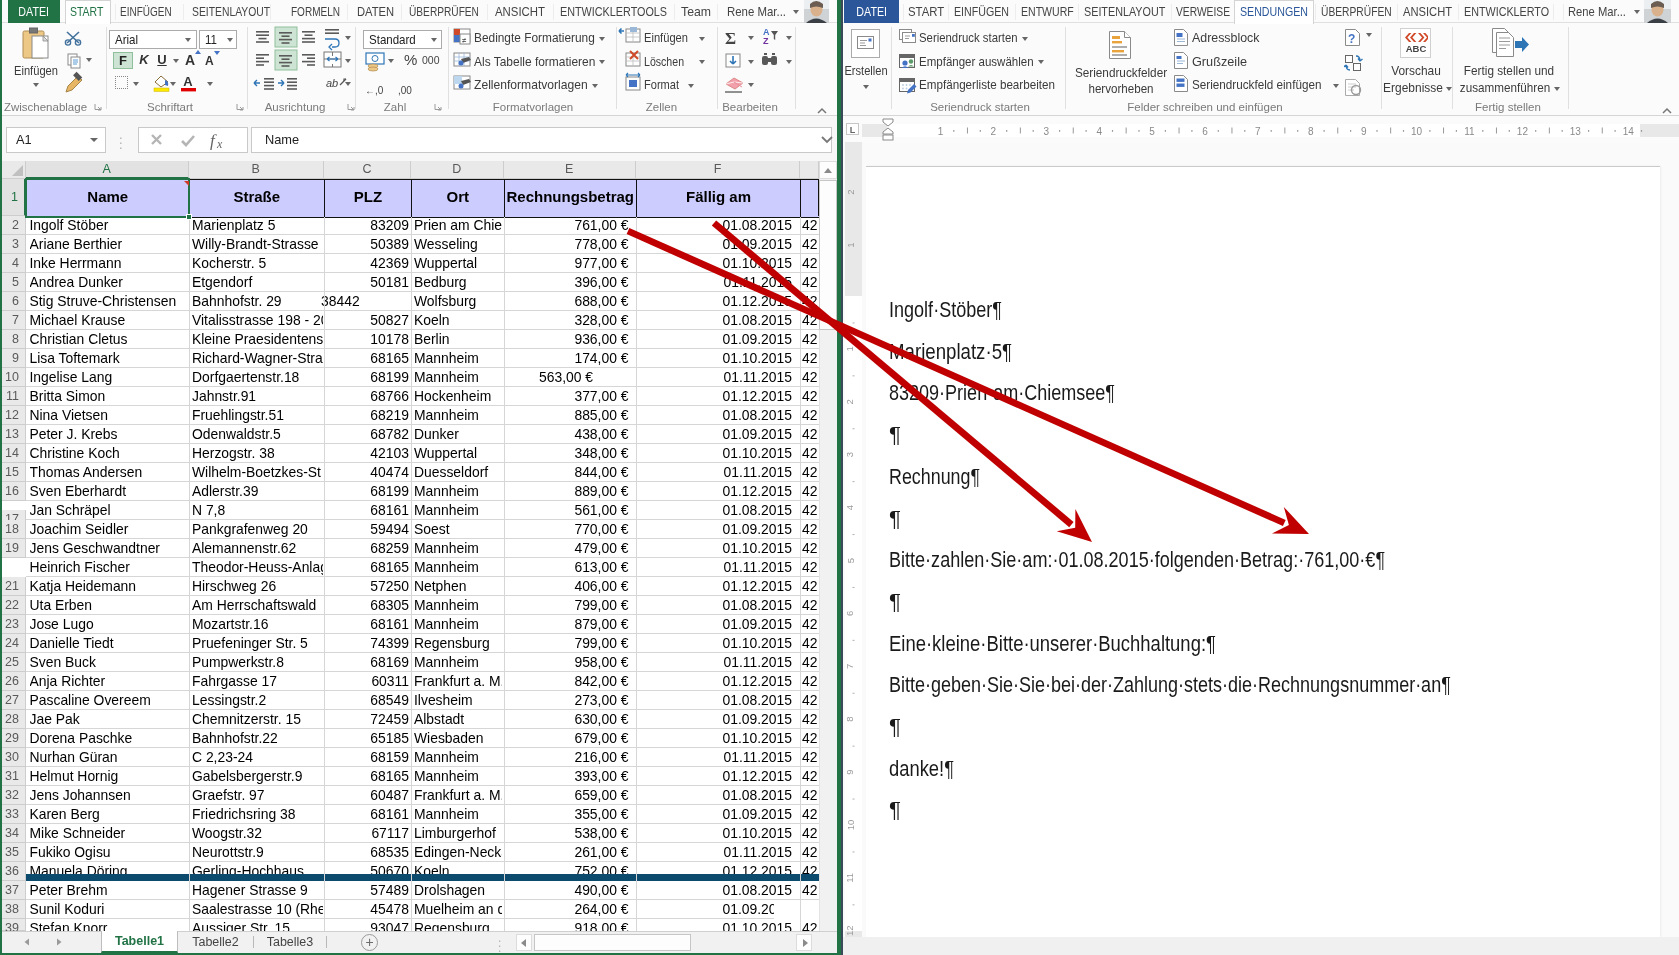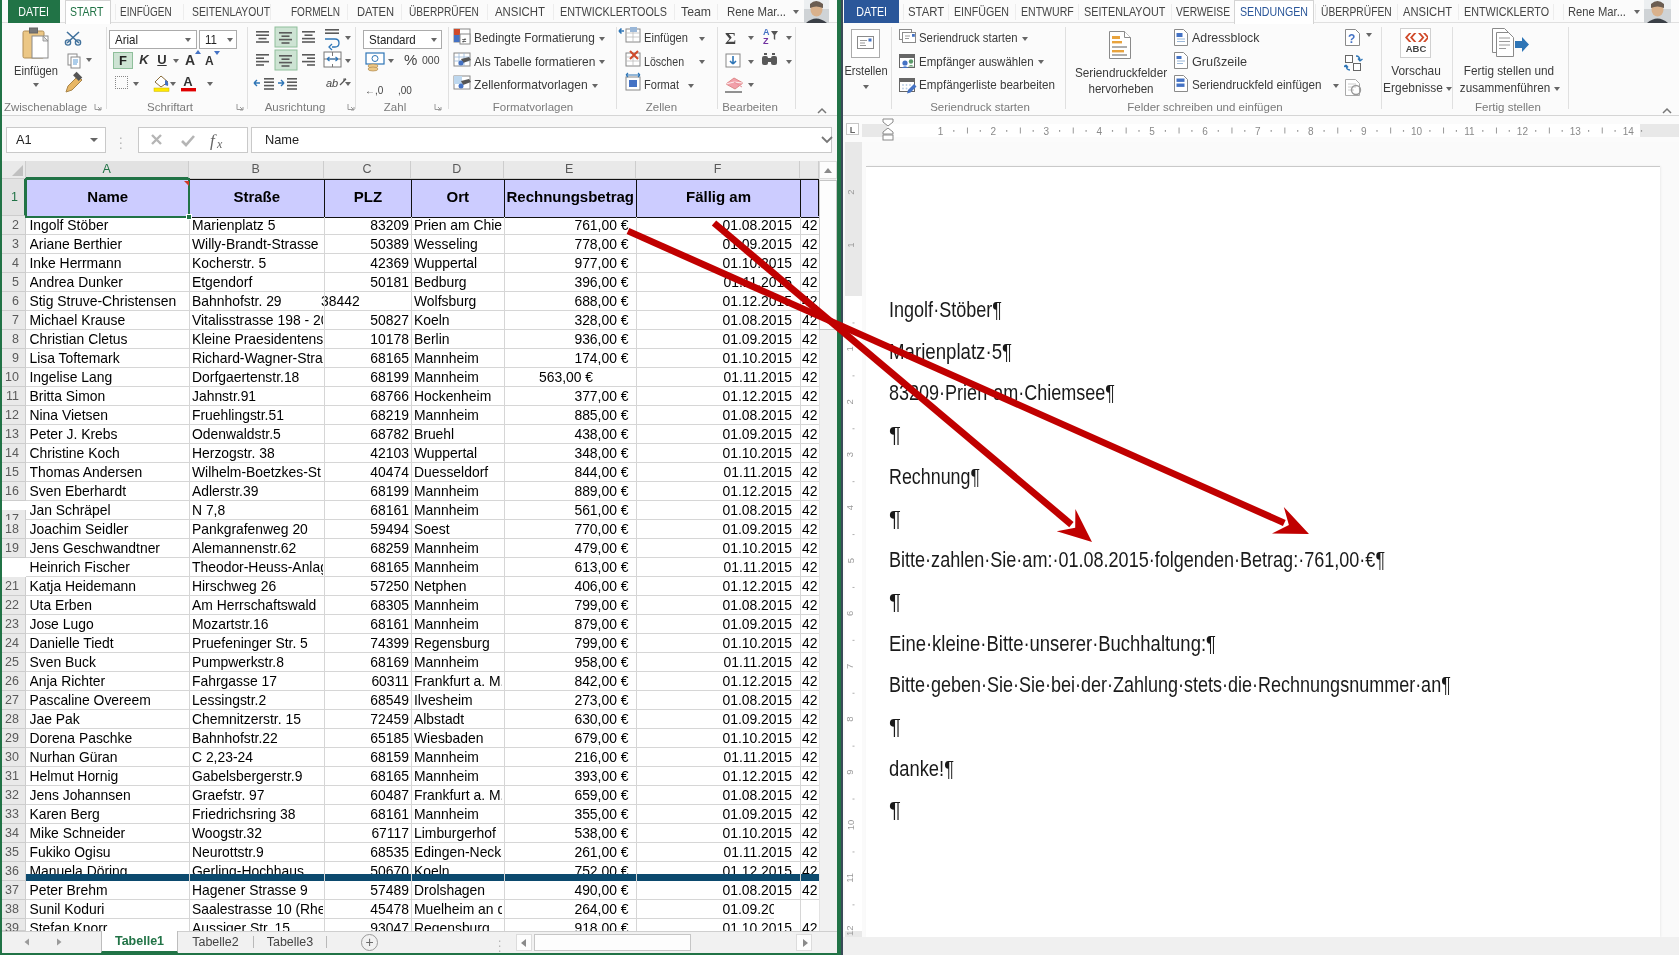--- a/index.html
+++ b/index.html
@@ -426,21 +426,21 @@
 <div class="cell" style="left:295px;top:0;width:88px;text-align:right;">68219</div>
 <div class="cell" style="left:388px;top:0;width:88px;">Mannheim</div>
 <div class="cell" style="left:477.5px;top:0;width:125px;text-align:right;">885,00 €</div>
 <div class="cell" style="left:610px;top:0;width:156px;text-align:right;">01.08.2015</div>
 <div class="cell" style="left:776px;top:0;width:16.5px;">42</div>
 </div>
 <div class="ab" style="left:26px;top:425.0px;width:792.5px;height:19.0px;border-bottom:1px solid #d6d6d6;overflow:hidden;">
 <div class="cell" style="left:3.5px;top:0;width:158px;">Peter J. Krebs</div>
 <div class="cell" style="left:166px;top:0;width:131px;">Odenwaldstr.5</div>
 <div class="cell" style="left:295px;top:0;width:88px;text-align:right;">68782</div>
-<div class="cell" style="left:388px;top:0;width:88px;">Bruehl</div>
+<div class="cell" style="left:388px;top:0;width:88px;">Dunker</div>
 <div class="cell" style="left:477.5px;top:0;width:125px;text-align:right;">438,00 €</div>
 <div class="cell" style="left:610px;top:0;width:156px;text-align:right;">01.09.2015</div>
 <div class="cell" style="left:776px;top:0;width:16.5px;">42</div>
 </div>
 <div class="ab" style="left:26px;top:444.0px;width:792.5px;height:19.0px;border-bottom:1px solid #d6d6d6;overflow:hidden;">
 <div class="cell" style="left:3.5px;top:0;width:158px;">Christine Koch</div>
 <div class="cell" style="left:166px;top:0;width:131px;">Herzogstr. 38</div>
 <div class="cell" style="left:295px;top:0;width:88px;text-align:right;">42103</div>
 <div class="cell" style="left:388px;top:0;width:88px;">Wuppertal</div>
 <div class="cell" style="left:477.5px;top:0;width:125px;text-align:right;">348,00 €</div>

